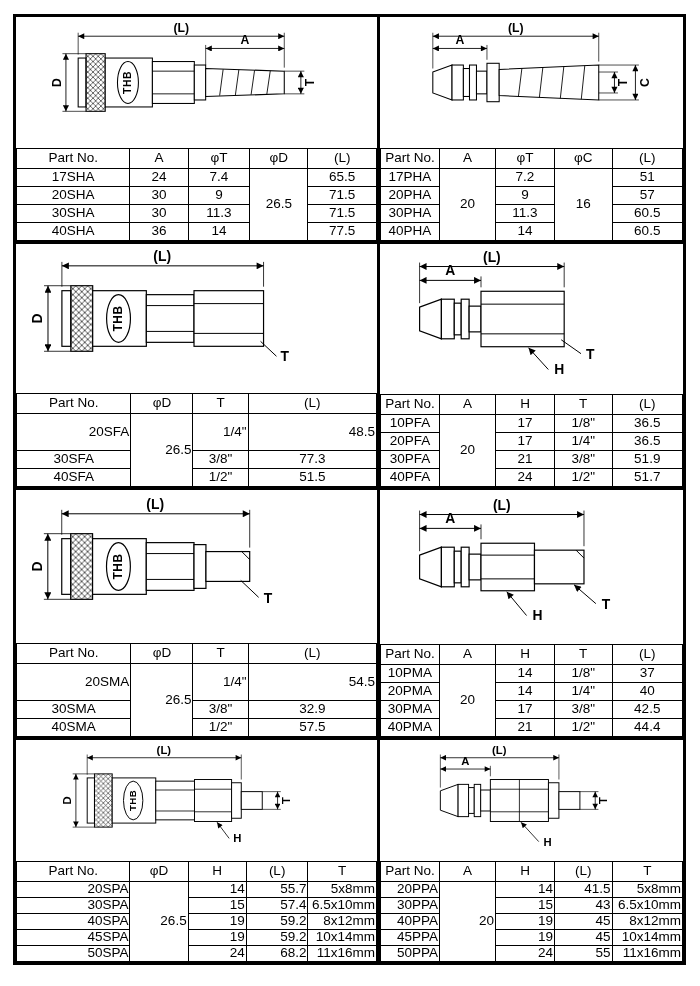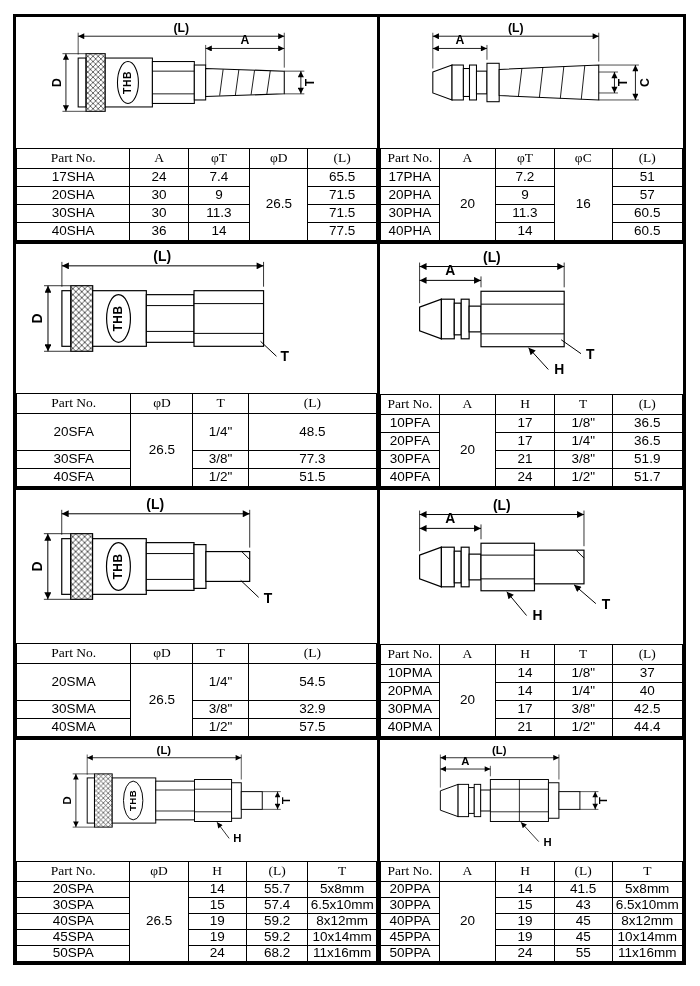--- a/index.html
+++ b/index.html
@@ -11,23 +11,23 @@
   .sec1{height:227px}.sec2{height:246px}.sec3{height:250px}
   .half{display:flex;flex-direction:column;box-sizing:border-box;min-width:0;}
   .half.left{width:364px;border-right:3px solid #000;}
   .half.right{flex:1;}
   .diagram{flex:1;min-height:0;position:relative;}
   .diagram svg{position:absolute;left:0;top:0;width:100%;height:100%;}
   table.dim-table{width:100%;border-collapse:collapse;table-layout:fixed;
                   font-size:13.5px;line-height:1.05;}
   .dim-table th,.dim-table td{border:1px solid #000;text-align:center;vertical-align:middle;
                   padding:0 1px;height:17px;font-weight:400;overflow:hidden;white-space:nowrap;}
-  .dim-table th{height:19px;font-family:Liberation Serif, serif;}
-  .compact td{height:15px;}
-  .row1-tall tbody tr:first-child td{height:36px;}
+  .dim-table th{height:19px;}
+  .compact td{height:15px;text-align:right;}
+  .row1-tall tbody tr:first-child td{height:36px;text-align:right;}
   
   .cols-s1l th:nth-child(1){width:32%}.cols-s1l th:nth-child(2){width:16%}
   .cols-s1l th:nth-child(3){width:17%}.cols-s1l th:nth-child(4){width:16%}
   .cols-s1l th:nth-child(5){width:19%}
   .cols-s23l th:nth-child(1){width:32%}.cols-s23l th:nth-child(2){width:17%}
   .cols-s23l th:nth-child(3){width:15%}.cols-s23l th:nth-child(4){width:36%}
   .cols-s4l th:nth-child(1){width:32%}.cols-s4l th:nth-child(2){width:16%}
   .cols-s4l th:nth-child(3){width:16%}.cols-s4l th:nth-child(4){width:17%}
   .cols-s4l th:nth-child(5){width:19%}
   .cols-r5 th:nth-child(1){width:19.5%}.cols-r5 th:nth-child(2){width:18.5%}

